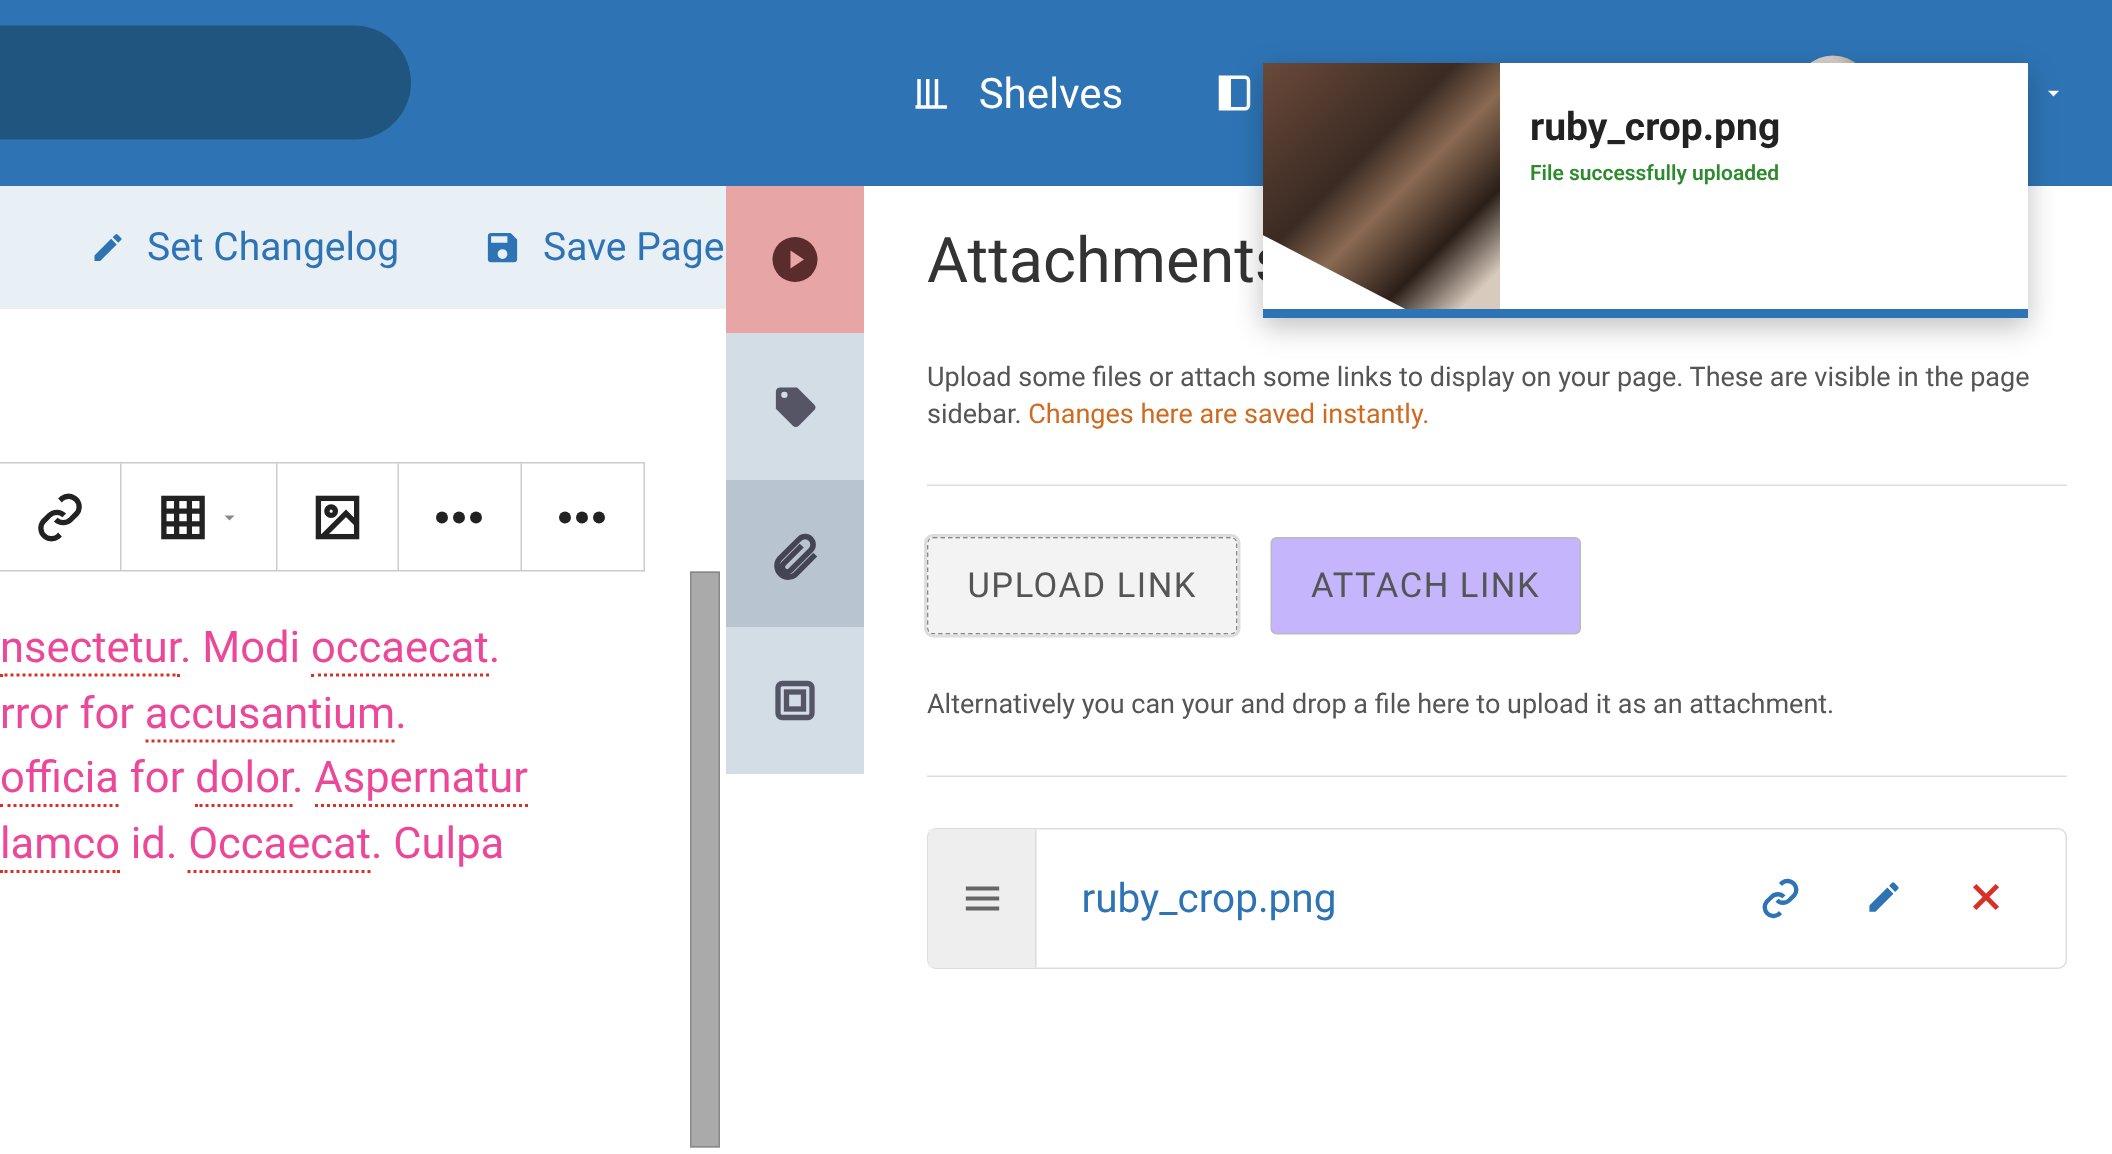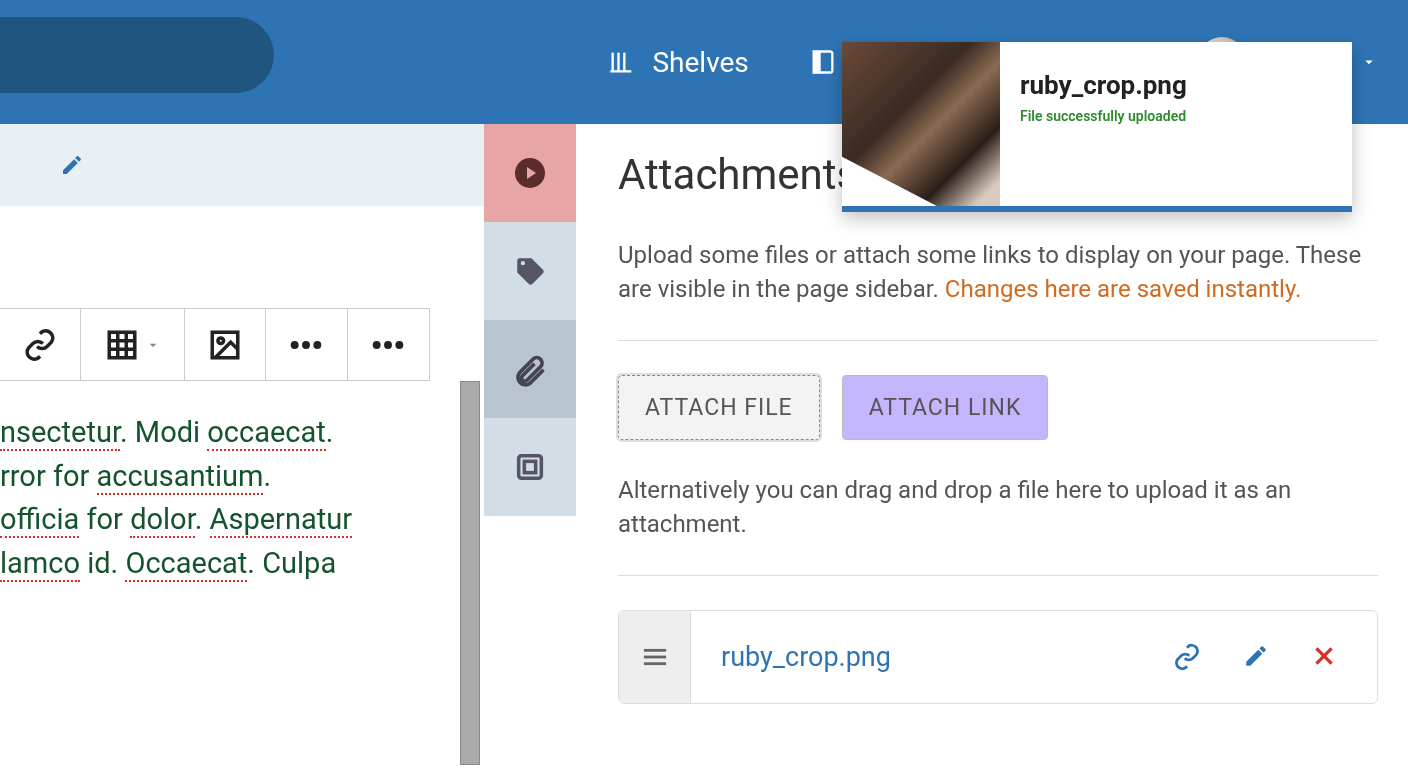--- a/index.html
+++ b/index.html
@@ -80,21 +80,21 @@
   color: #222;
 }
 .toolbar .tb-btn.wide { width: 104px; }
 .toolbar .tb-btn:last-child { border-right: none; }
 
 
 .editor-text {
   padding: 30px 0 0 0;
   font-size: 29px;
   line-height: 1.5;
-  color: #14532d;
+  color: #ec4899;
   width: 460px;
   position: relative;
 }
 .editor-text .underlined { border-bottom: 2px dotted #d93025; }
 .editor-scrollbar {
   position: absolute;
   left: 460px;
   top: 381px;
   width: 20px;
   height: 384px;
@@ -120,21 +120,21 @@
 
 
 .panel {
   position: absolute;
   left: 618px;
   top: 150px;
   right: 30px;
   color: #333;
 }
 .panel h1 { font-size: 42px; font-weight: 400; color: #333; margin-bottom: 40px; }
-.panel p { font-size: 24px; color: #555; line-height: 1.4; }
+.panel p { font-size: 18px; color: #555; line-height: 1.4; }
 .panel .warn { color: #d06a1f; }
 .panel hr { border: none; border-top: 1px solid #ddd; margin: 34px 0; }
 .tabs { display: flex; gap: 22px; margin: 34px 0; }
 .tab-btn {
   padding: 18px 26px;
   font-size: 23px;
   letter-spacing: 1px;
   border: 1px solid #bbb;
   border-radius: 4px;
   background: #c4b5fd;
@@ -233,20 +233,27 @@
     </div>
   </div>
 </div>
 
 <div style="position:absolute; left:0; top:124px;">
   <div class="action-bar">
     <div class="link">
       <svg width="24" height="24" viewBox="0 0 24 24" fill="#2e74b5">
           <path d="M3 17.25V21h3.75L17.81 9.94l-3.75-3.75L3 17.25zM20.71 7.04a1 1 0 000-1.41l-2.34-2.34a1 1 0 00-1.41 0l-1.83 1.83 3.75 3.75 1.83-1.83z"></path>
         </svg>
+      <span>Set Changelog</span>
+    </div>
+    <div class="link">
+      <svg width="26" height="26" viewBox="0 0 24 24" fill="#2e74b5">
+          <path d="M17 3H5a2 2 0 00-2 2v14a2 2 0 002 2h14a2 2 0 002-2V7l-4-4zm-5 16a3 3 0 110-6 3 3 0 010 6zm3-10H5V5h10v4z"></path>
+        </svg>
+      <span>Save Page</span>
     </div>
   </div>
 
   <div class="toolbar">
     <div class="tb-btn">
       <svg width="34" height="34" viewBox="0 0 24 24" fill="none" stroke="#222" stroke-width="2.5">
           <path d="M10 13a5 5 0 007 0l3-3a5 5 0 00-7-7l-1 1"></path>
           <path d="M14 11a5 5 0 00-7 0l-3 3a5 5 0 007 7l1-1"></path>
         </svg>
     </div>
@@ -320,24 +327,24 @@
   </div>
 </div>
 
 <div class="panel">
   <h1>Attachments</h1>
   <p>
     <span>Upload some files or attach some links to display on your page. These are visible in the page sidebar. </span><span class="warn">Changes here are saved instantly.</span>
   </p>
   <hr>
   <div class="tabs">
-    <div class="tab-btn active">ATTACH FILE</div>
+    <div class="tab-btn active">UPLOAD LINK</div>
     <div class="tab-btn">ATTACH LINK</div>
   </div>
-  <p>Alternatively you can drag and drop a file here to upload it as an attachment.</p>
+  <p>Alternatively you can your and drop a file here to upload it as an attachment.</p>
   <hr>
   <div class="attach-row">
     <div class="handle">
       <svg width="28" height="20" viewBox="0 0 24 18" stroke="#666" stroke-width="2.5">
           <line x1="2" y1="3" x2="22" y2="3"></line>
           <line x1="2" y1="9" x2="22" y2="9"></line>
           <line x1="2" y1="15" x2="22" y2="15"></line>
         </svg>
     </div>
     <div class="attach-name">ruby_crop.png</div>

